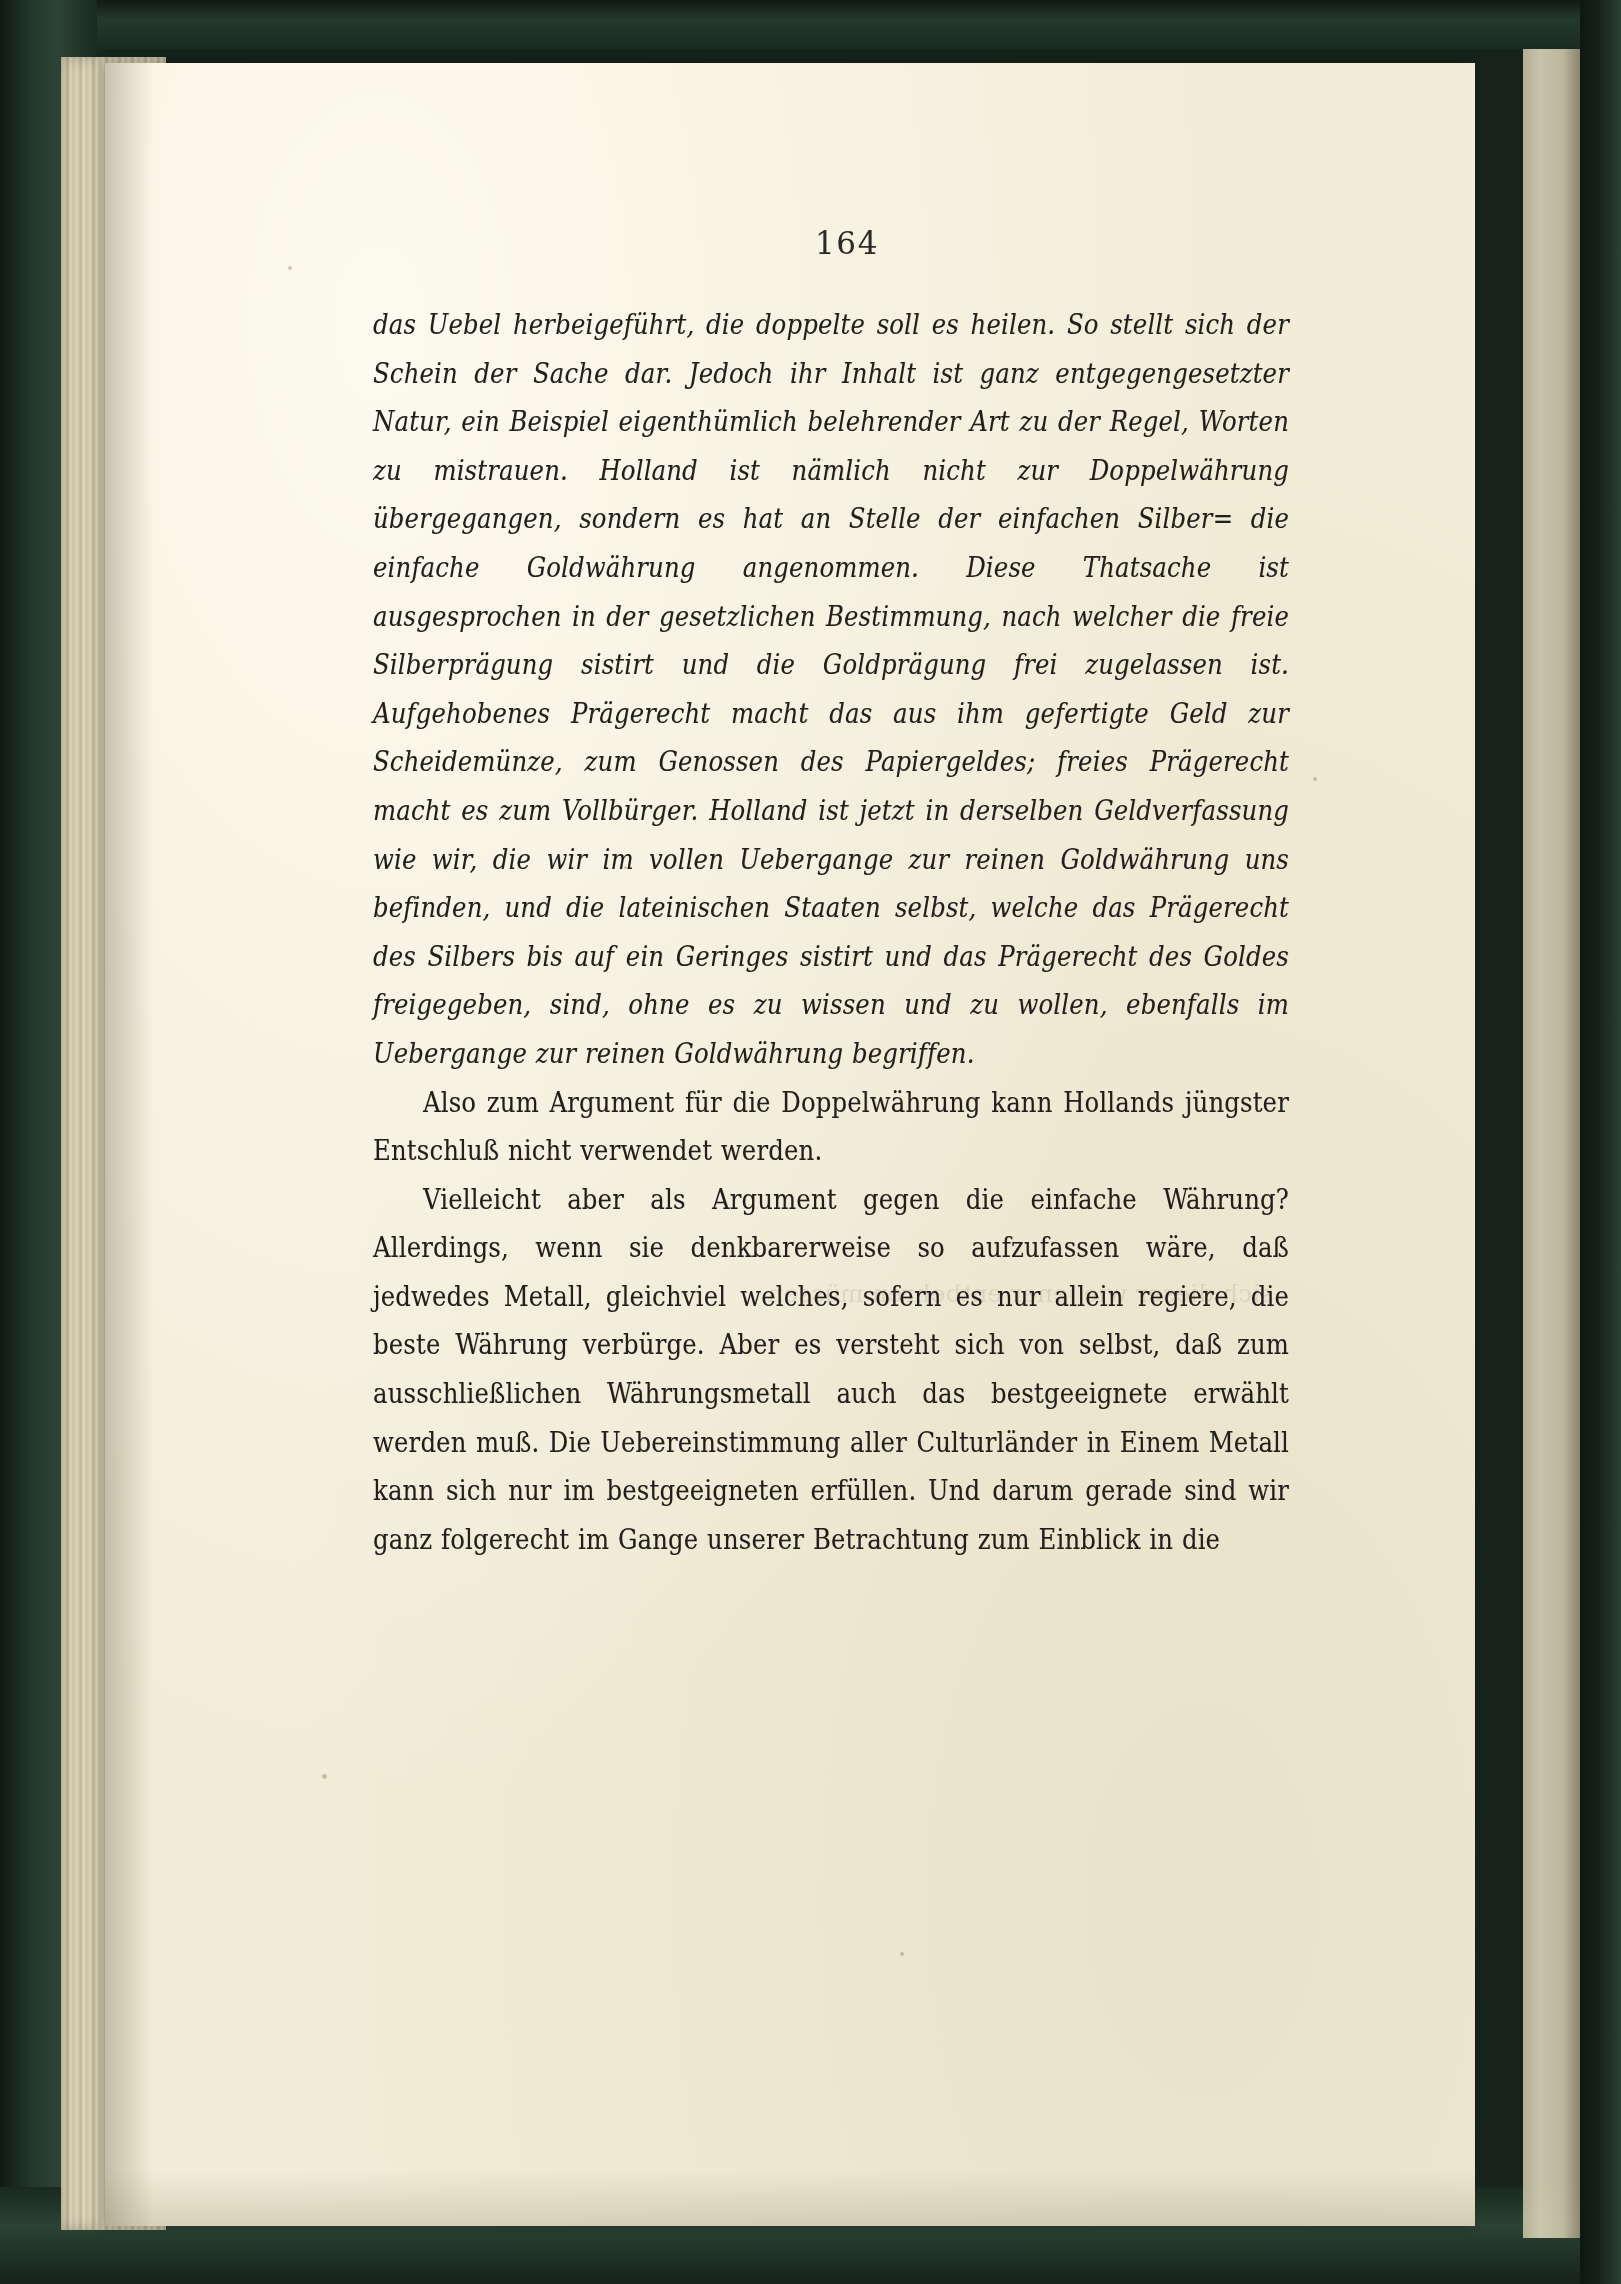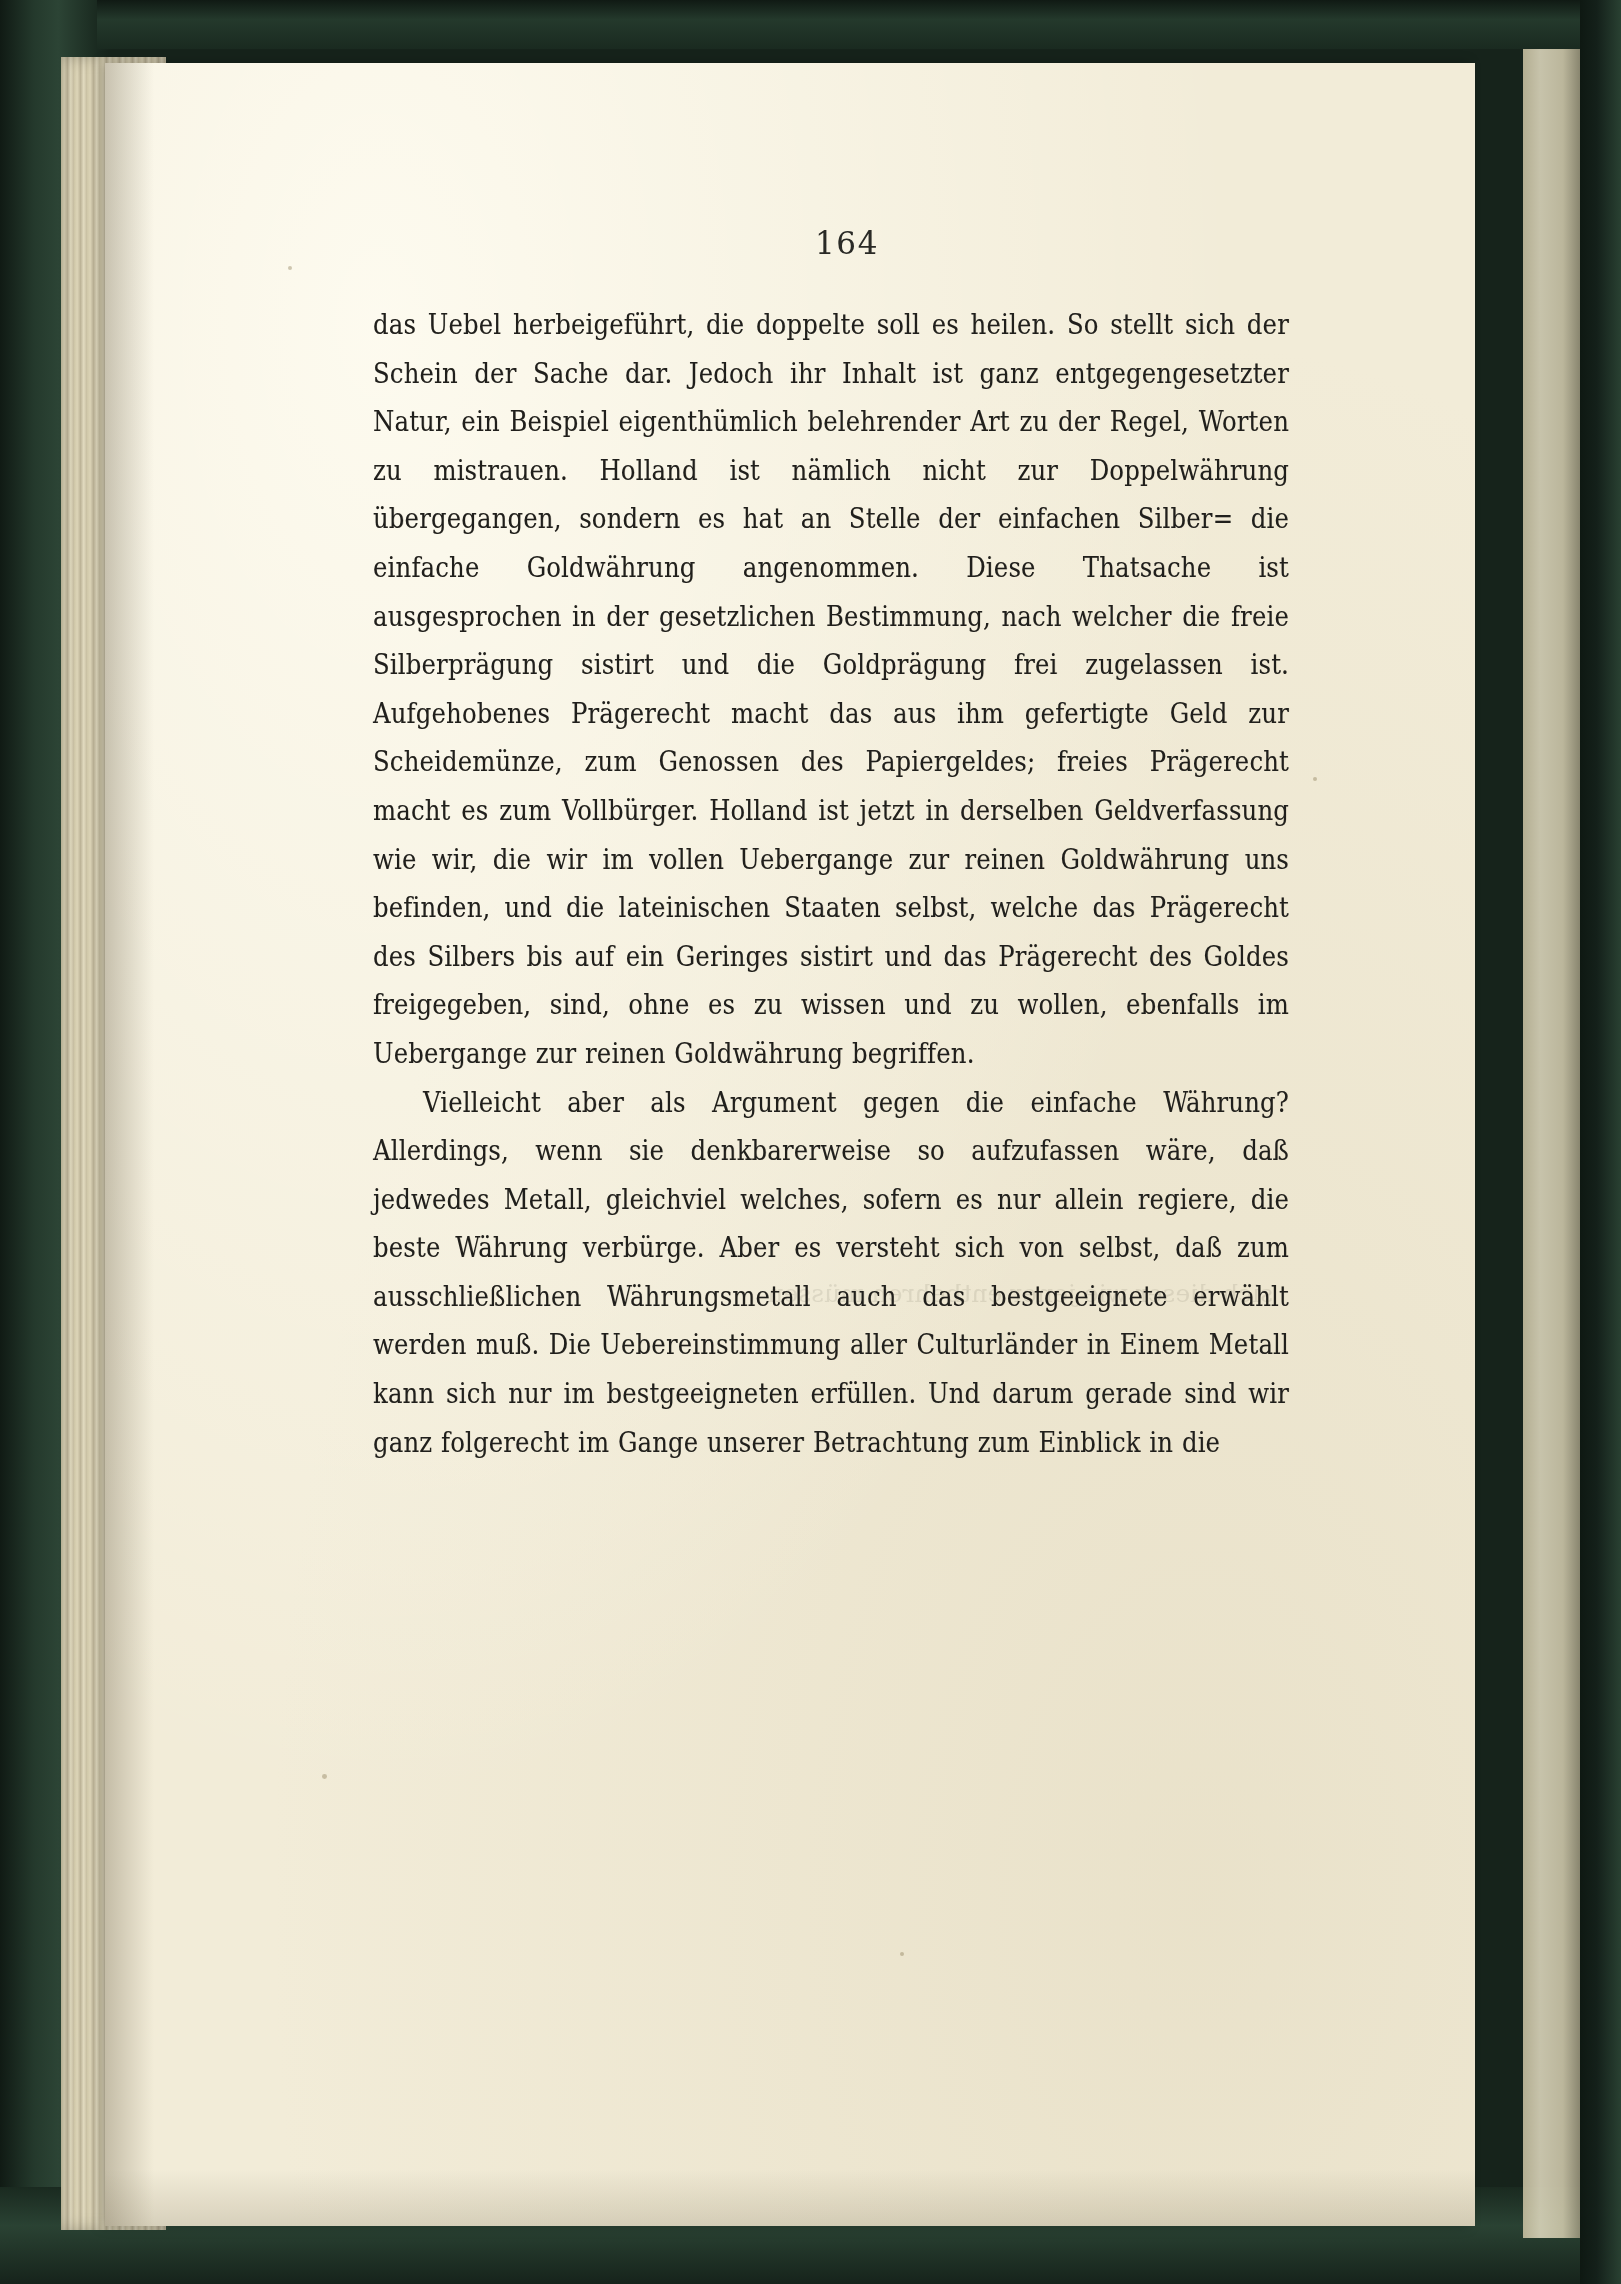--- a/index.html
+++ b/index.html
@@ -142,20 +142,21 @@
     letter-spacing: 0.2px;
     word-spacing: 0.8px;
     font-weight: 500;
     text-shadow: 0.3px 0.3px 0 rgba(60,55,40,0.30);
   }
   .para + .para {
     text-indent: 50px;
   }
   .para-first {
     text-indent: 0;
+    font-style: italic;
   }
   
   .frak {
     font-stretch: semi-condensed;
   }
 
   
   .showthrough {
     position: absolute;
     left: 292px;
@@ -194,20 +195,21 @@
 
   <div class="page">
     <div class="page-inner-shadow"></div>
     <div class="page-bottom-shadow"></div>
 
     <div class="showthrough">sich dieser wie jener entbehren müssen</div>
 
     <div class="text-block">
       <div class="folio">164</div>
       <p class="para para-first frak">das Uebel herbeigeführt, die doppelte soll es heilen. So stellt sich der Schein der Sache dar. Jedoch ihr Inhalt ist ganz entgegengesetzter Natur, ein Beispiel eigenthümlich belehrender Art zu der Regel, Worten zu mistrauen. Holland ist nämlich nicht zur Doppelwährung übergegangen, sondern es hat an Stelle der einfachen Silber= die einfache Goldwährung angenommen. Diese Thatsache ist ausgesprochen in der gesetzlichen Bestimmung, nach welcher die freie Silberprägung sistirt und die Goldprägung frei zugelassen ist. Aufgehobenes Prägerecht macht das aus ihm gefertigte Geld zur Scheidemünze, zum Genossen des Papiergeldes; freies Prägerecht macht es zum Vollbürger. Holland ist jetzt in derselben Geldverfassung wie wir, die wir im vollen Uebergange zur reinen Goldwährung uns befinden, und die lateinischen Staaten selbst, welche das Prägerecht des Silbers bis auf ein Geringes sistirt und das Prägerecht des Goldes freigegeben, sind, ohne es zu wissen und zu wollen, ebenfalls im Uebergange zur reinen Goldwährung begriffen.</p>
+      <p class="para frak">Also zum Argument für die Doppelwährung kann Hollands jüngster Entschluß nicht verwendet werden.</p>
       <p class="para frak">Vielleicht aber als Argument gegen die einfache Währung? Allerdings, wenn sie denkbarerweise so aufzufassen wäre, daß jedwedes Metall, gleichviel welches, sofern es nur allein regiere, die beste Währung verbürge. Aber es versteht sich von selbst, daß zum ausschließlichen Währungsmetall auch das bestgeeignete erwählt werden muß. Die Uebereinstimmung aller Culturländer in Einem Metall kann sich nur im bestgeeigneten erfüllen. Und darum gerade sind wir ganz folgerecht im Gange unserer Betrachtung zum Einblick in die</p>
     </div>
 
     <div class="speck" style="left:183px; top:203px; width:4px; height:4px;"></div>
     <div class="speck" style="left:217px; top:1711px; width:4.9px; height:4.9px;"></div>
     <div class="speck" style="left:1208px; top:714px; width:4px; height:4px;"></div>
     <div class="speck" style="left:519px; top:803px; width:3.2px; height:3.2px;"></div>
     <div class="speck" style="left:795px; top:1889px; width:4px; height:4px;"></div>
   </div>
 </div>

